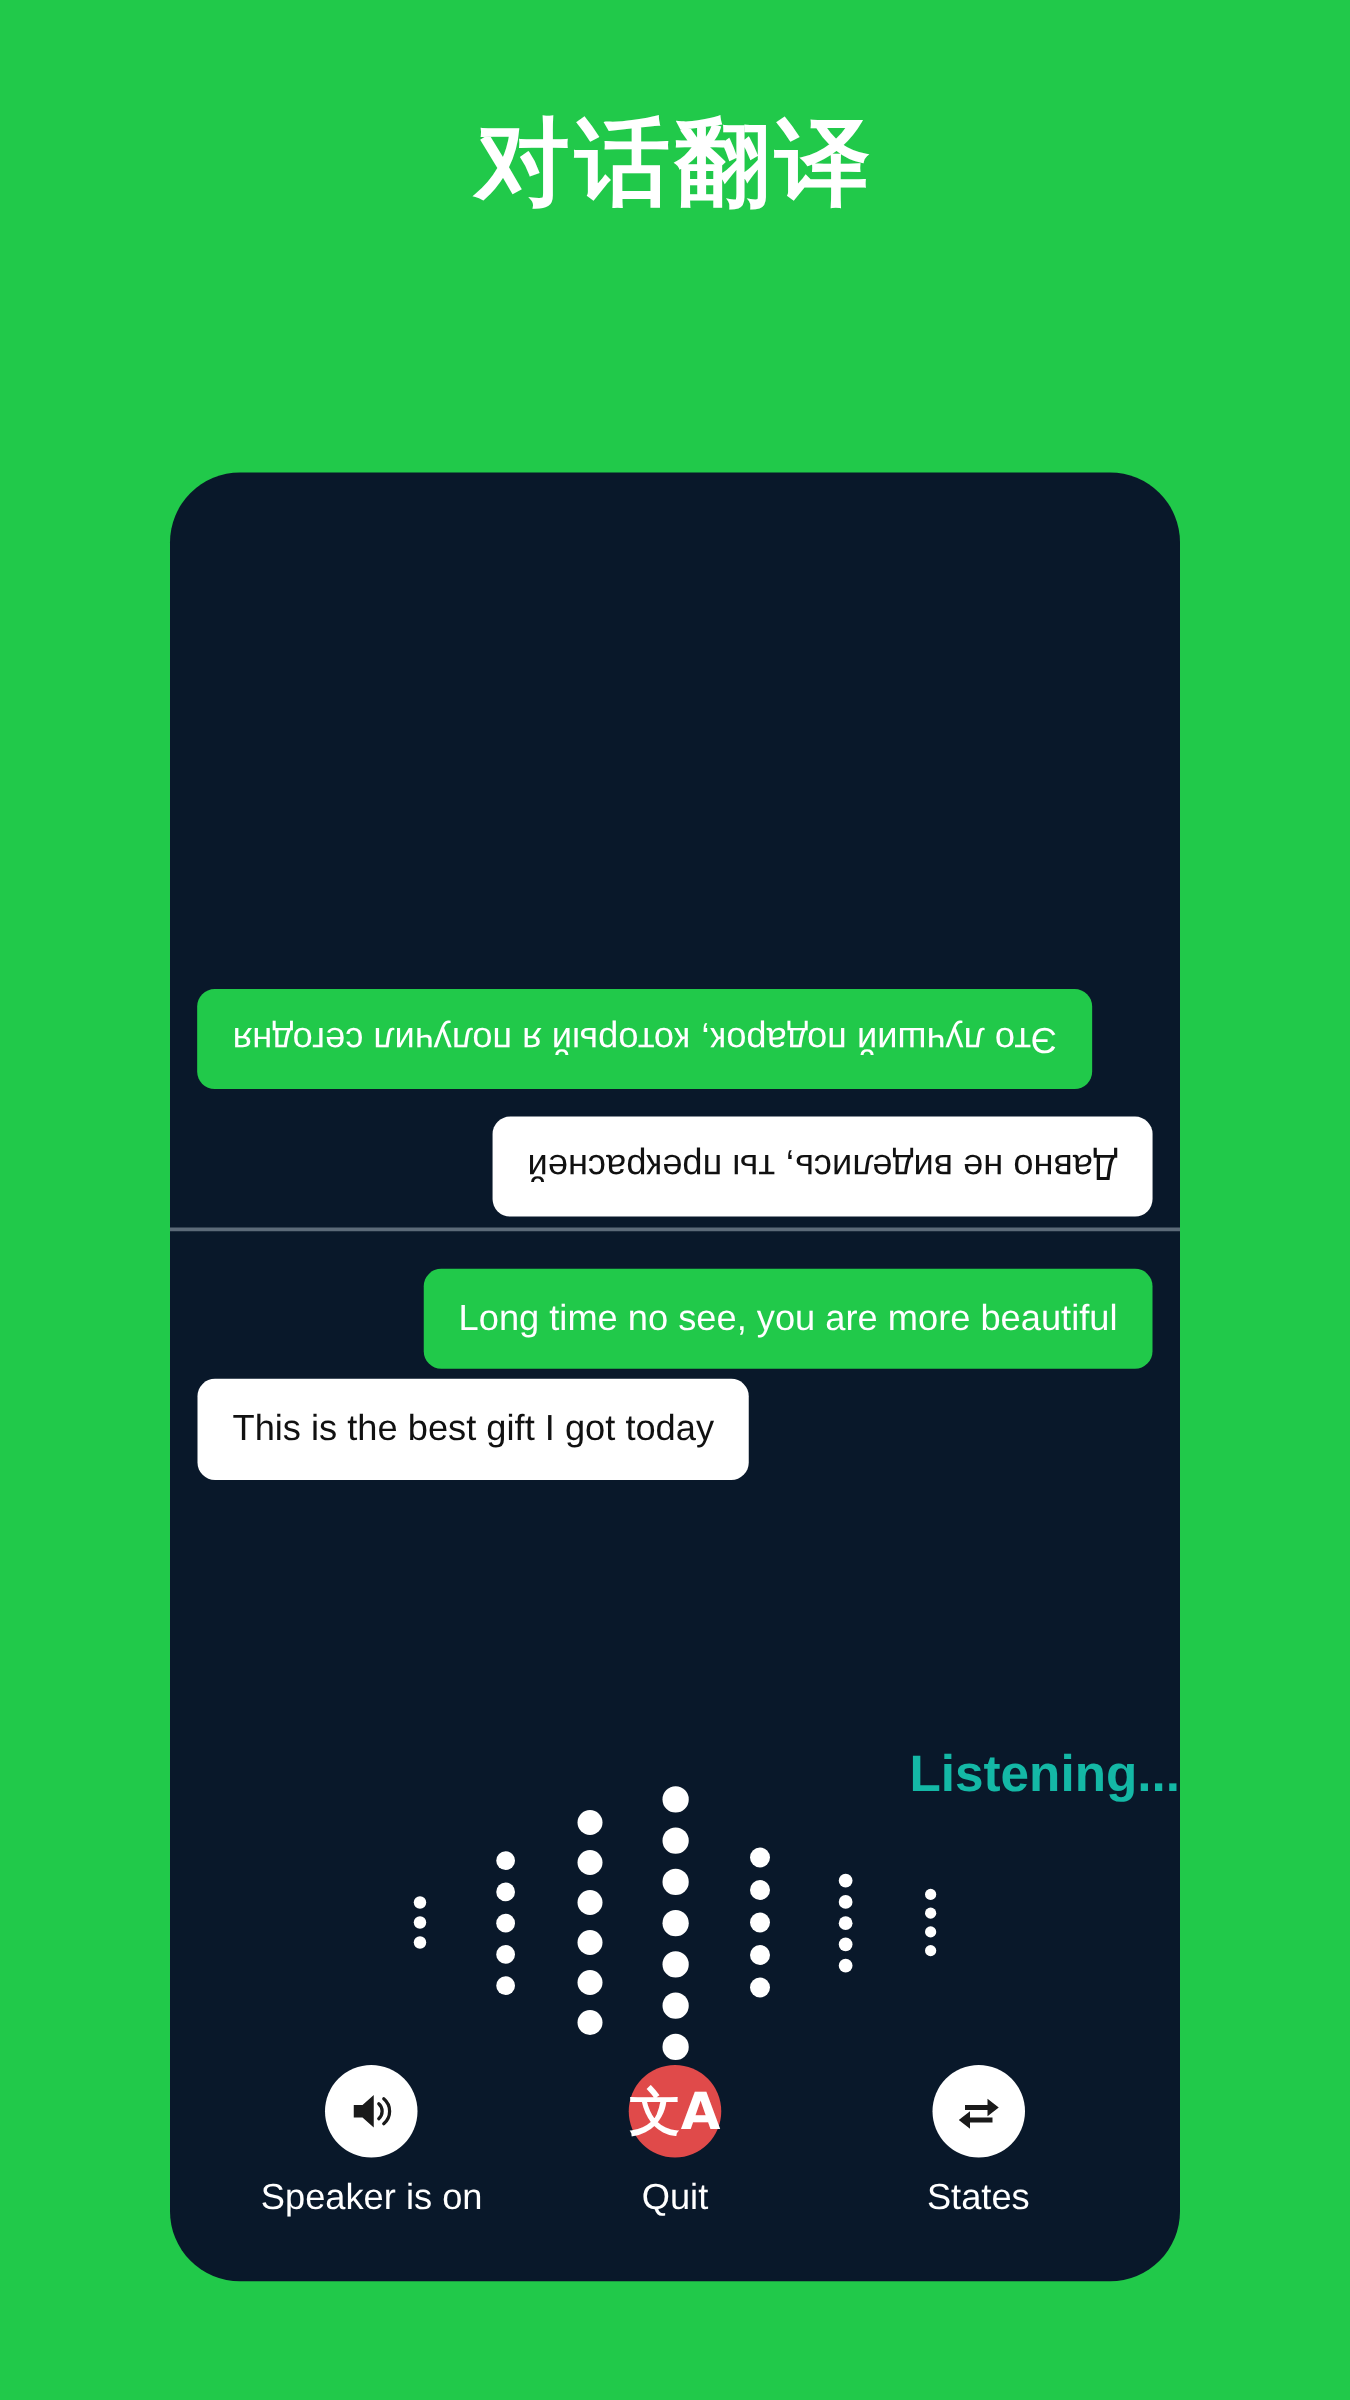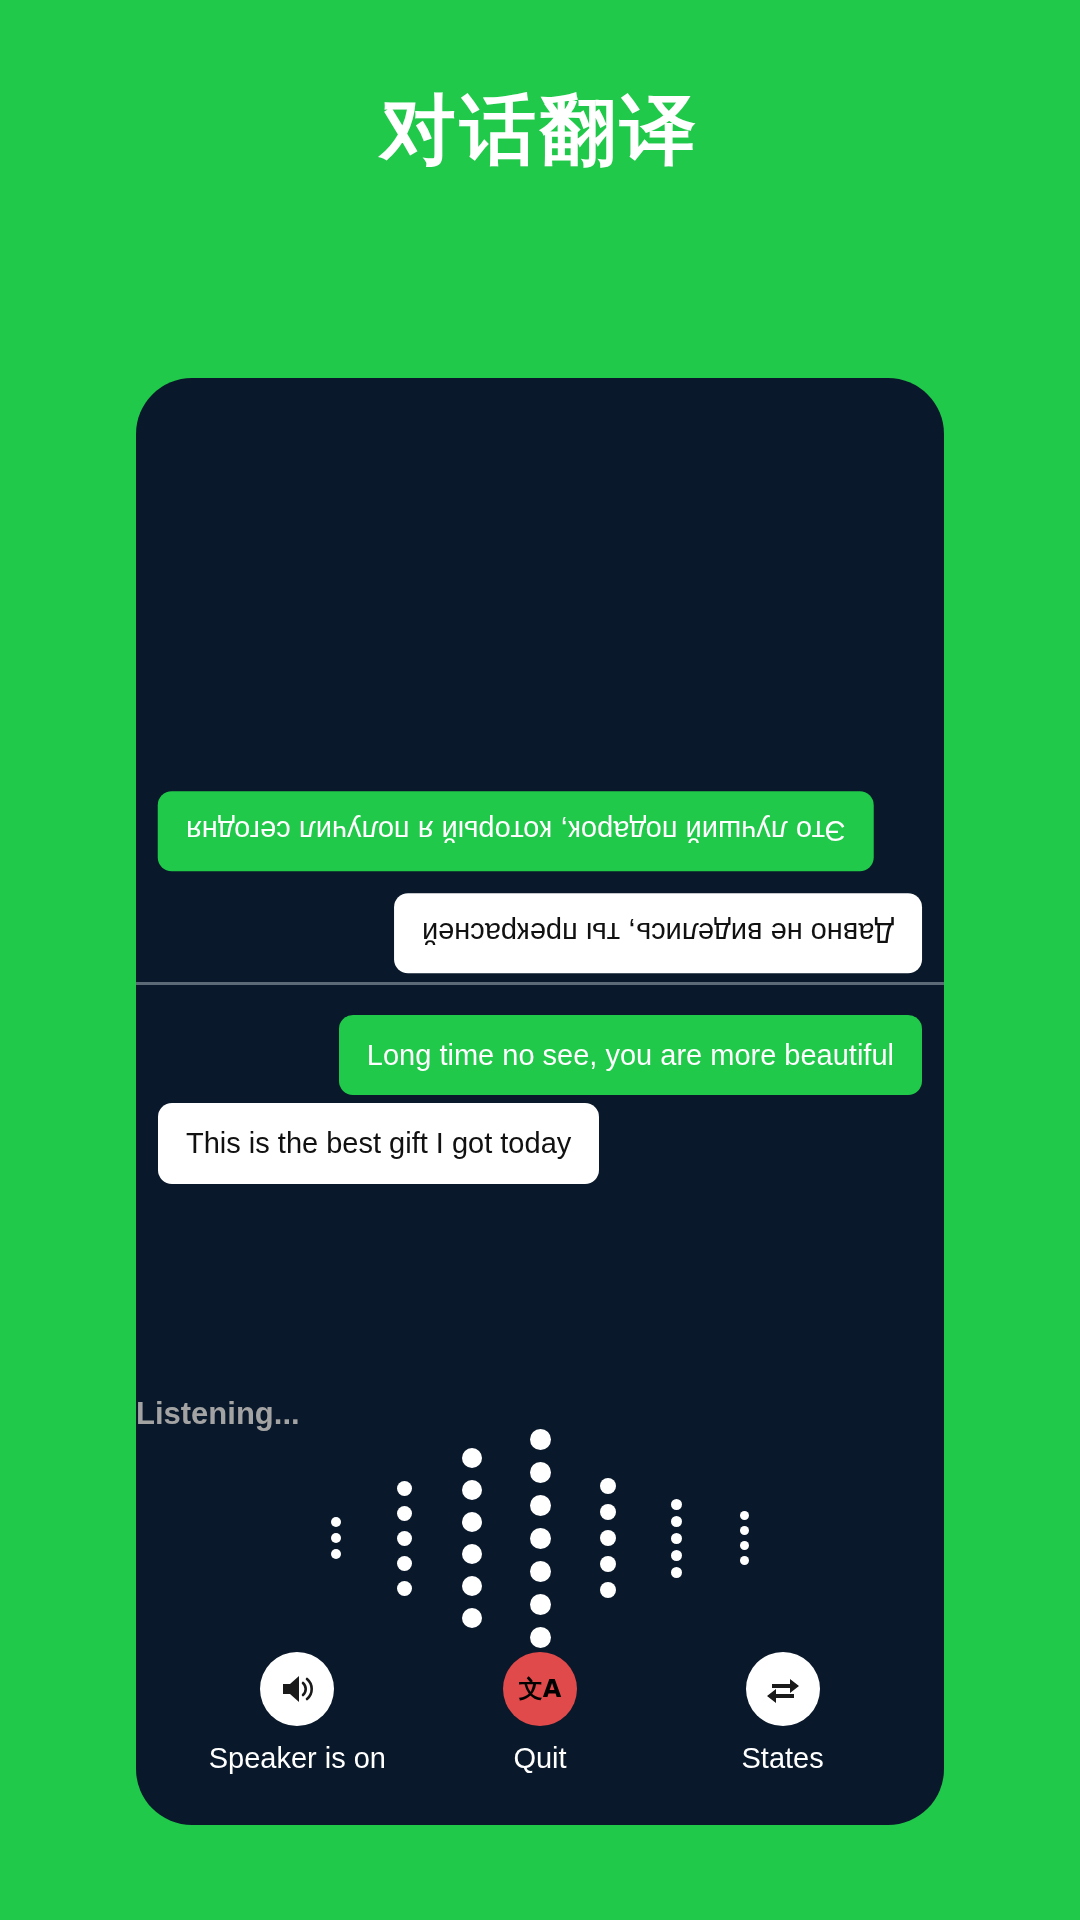--- a/index.html
+++ b/index.html
@@ -100,23 +100,23 @@
     white-space:nowrap;
   }
   .bubble.green { background:#21c94a; color:#ffffff; }
   .bubble.white { background:#ffffff; color:#111111; }
   .flipped { transform:rotate(180deg); }
 
   
   #listening-label {
     position:absolute;
     left:0; top:1018px; width:100%;
-    text-align:left;
-    color:#a3a3a3;
-    font-size:31px;
+    text-align:right;
+    color:#14b8a6;
+    font-size:41px;
     font-weight:700;
   }
 
   #waveform {
     position:absolute;
     left:0; top:1070px; width:100%;
     height:180px;
     display:flex;
     align-items:center;
     justify-content:center;
@@ -168,22 +168,22 @@
   }
   .ctrl-circle.light { background:#ffffff; }
   .ctrl-circle.danger { background:#e04a4a; }
   .ctrl-label {
     color:#ffffff;
     font-size:29px;
     white-space:nowrap;
   }
   .ctrl-circle svg { display:block; }
   .tr-glyph {
-    color:#000000;
-    font-size:24px;
+    color:#ffffff;
+    font-size:41px;
     font-weight:700;
     line-height:1;
     font-family:"DejaVu Sans", sans-serif;
   }
 </style>
 </head>
 <body>
 
 <div id="app-title">对话翻译</div>
 

